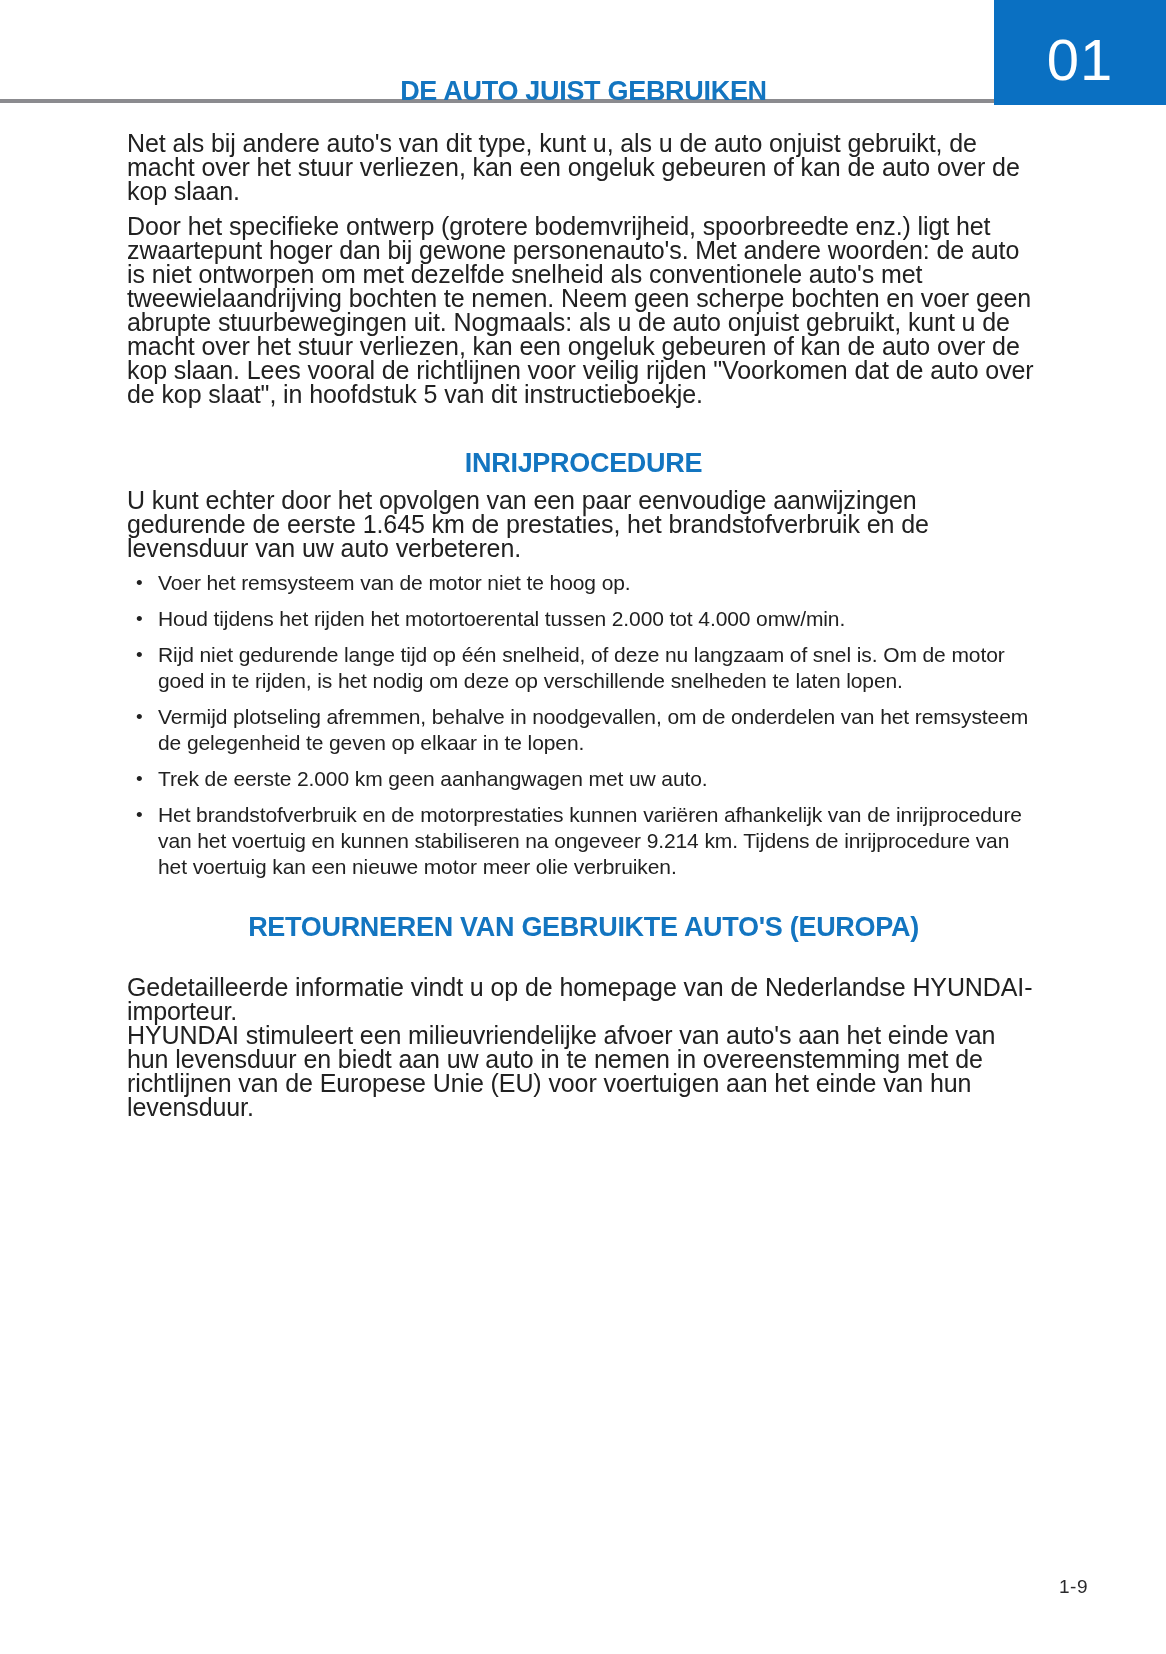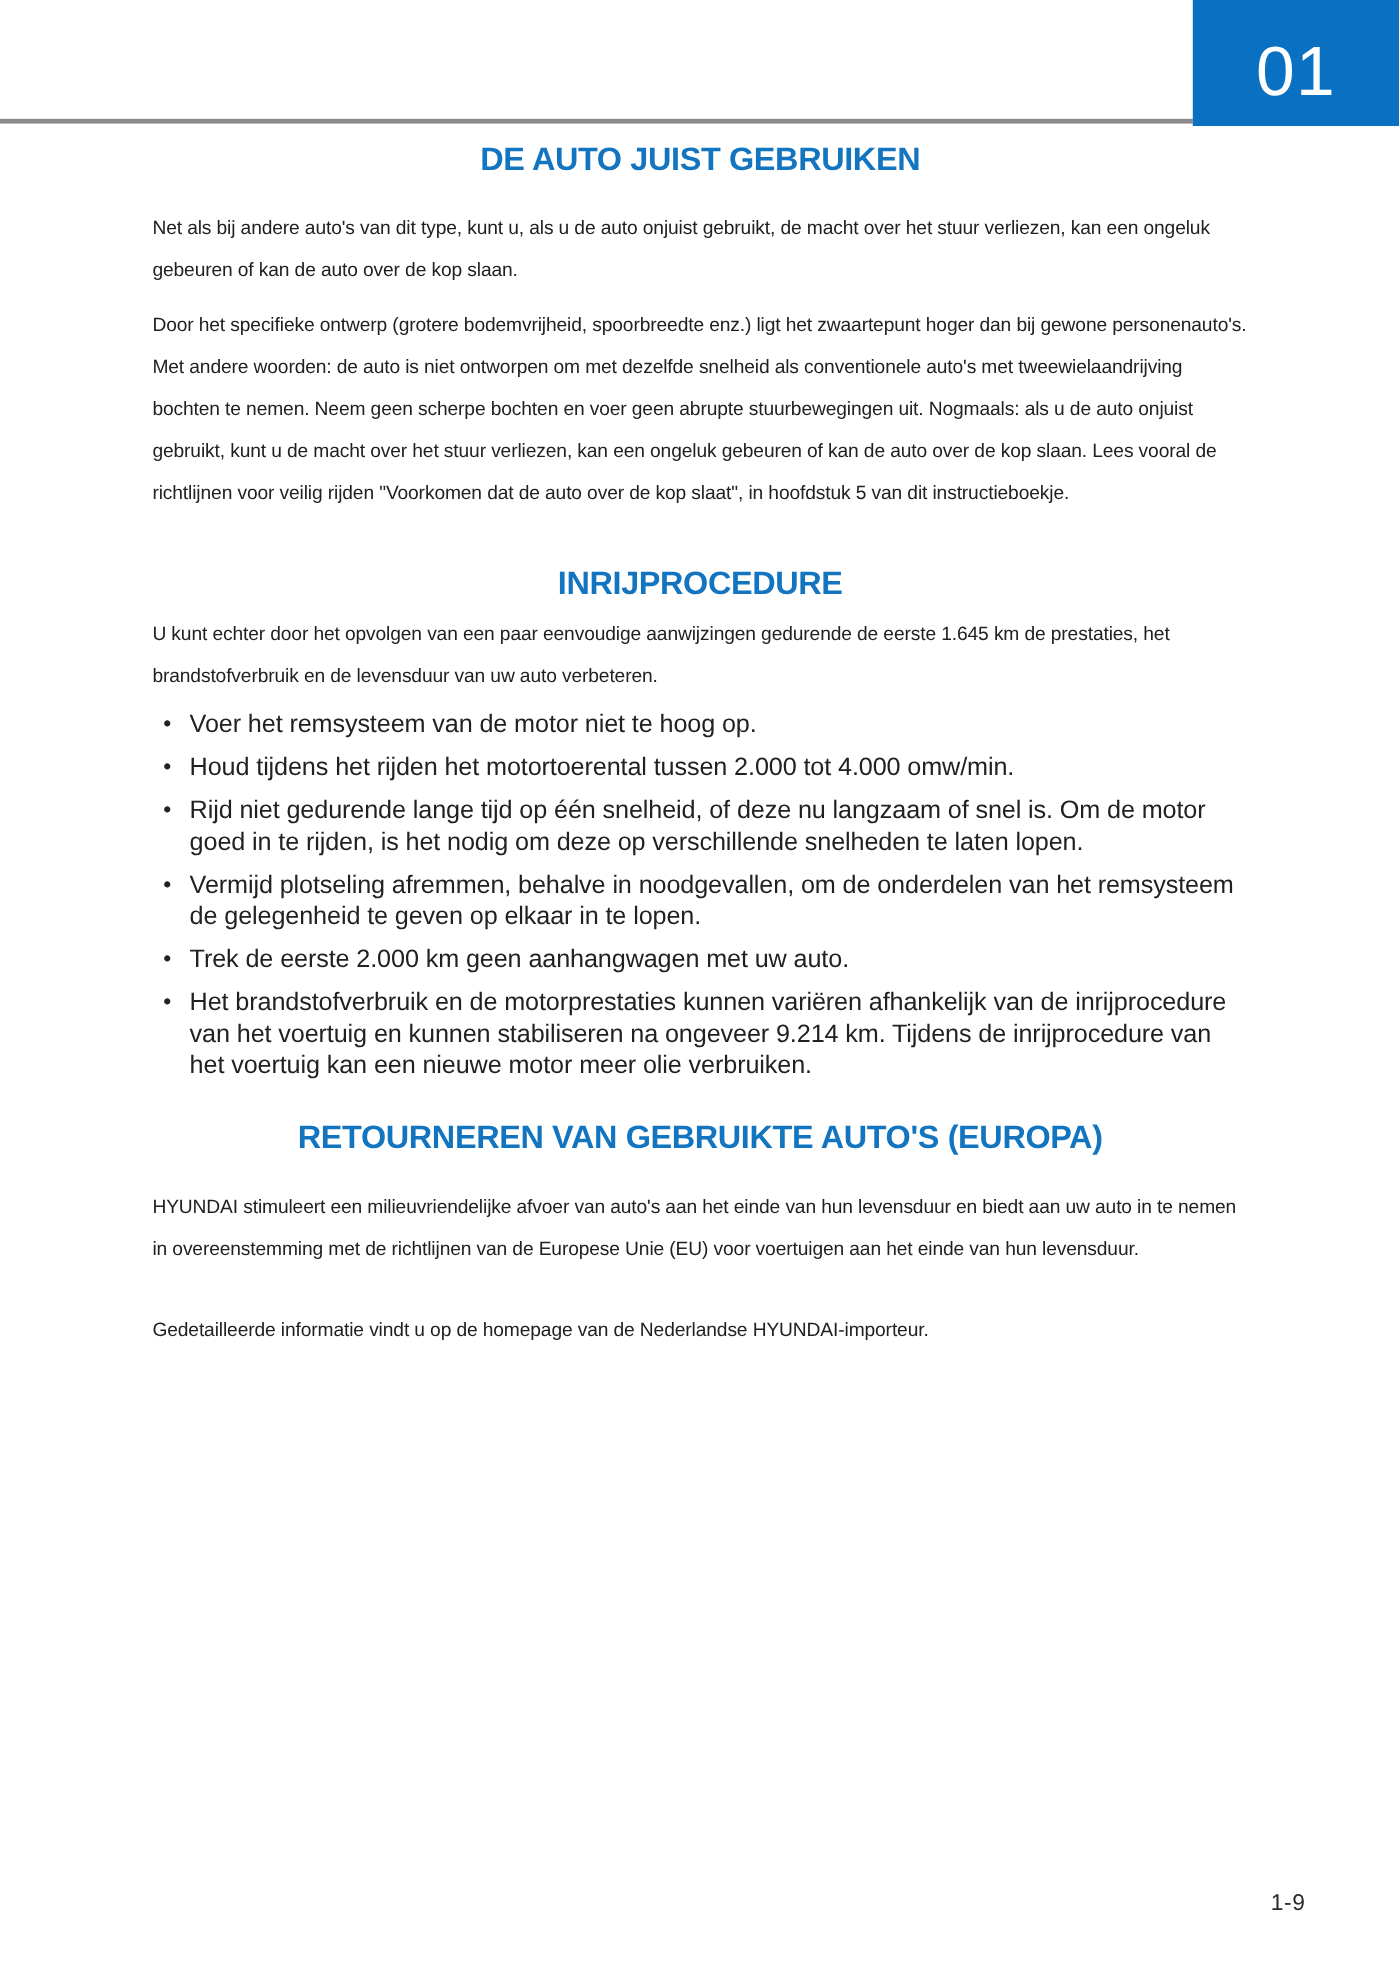--- a/index.html
+++ b/index.html
@@ -39,36 +39,36 @@
     font-weight:400;
     letter-spacing:1px;
     padding-top:14px;
     line-height:1;
   }
   
   .content{
     position:absolute;
     top:0;left:127px;
     width:913px;
-    padding-top:118px;
+    padding-top:76px;
   }
   .sec-heading{
     font-size:27px;
     line-height:31px;
     font-weight:700;
     letter-spacing:-0.3px;
     color:var(--heading-blue);
     text-align:center;
     margin:0 0 24px 0;
   }
   .sec-heading.h2{margin-top:42px;margin-bottom:9px;}
   .sec-heading.h3{margin-top:32px;margin-bottom:25px;}
   .content p{
-    font-size:16px;
-    line-height:35px;
+    font-size:25px;
+    line-height:24px;
     letter-spacing:-0.1px;
     margin:0 0 11px 0;
   }
   .content p.tight{margin-bottom:0;}
   .content p.spaced{margin-top:32px;}
   ul.bullets{
     list-style:none;
     margin:10px 0 0 0;
     padding:0;
   }
@@ -142,21 +142,21 @@
         </li>
         <li>
           <span class="marker">•</span>
           <span>Het brandstofverbruik en de motorprestaties kunnen variëren afhankelijk van de inrijprocedure van het voertuig en kunnen stabiliseren na ongeveer 9.214 km. Tijdens de inrijprocedure van het voertuig kan een nieuwe motor meer olie verbruiken.</span>
         </li>
       </ul>
     </section>
 
     <section>
       <h1 class="sec-heading h3">RETOURNEREN VAN GEBRUIKTE AUTO'S (EUROPA)</h1>
+      <p class="tight spaced">Gedetailleerde informatie vindt u op de homepage van de Nederlandse HYUNDAI-importeur.</p>
       <p class="tight">HYUNDAI stimuleert een milieuvriendelijke afvoer van auto's aan het einde van hun levensduur en biedt aan uw auto in te nemen in overeenstemming met de richtlijnen van de Europese Unie (EU) voor voertuigen aan het einde van hun levensduur.</p>
-      <p class="tight spaced">Gedetailleerde informatie vindt u op de homepage van de Nederlandse HYUNDAI-importeur.</p>
     </section>
 
   </main>
 
   <div class="page-number">1-9</div>
 
 </div>
 
 </body></html>

